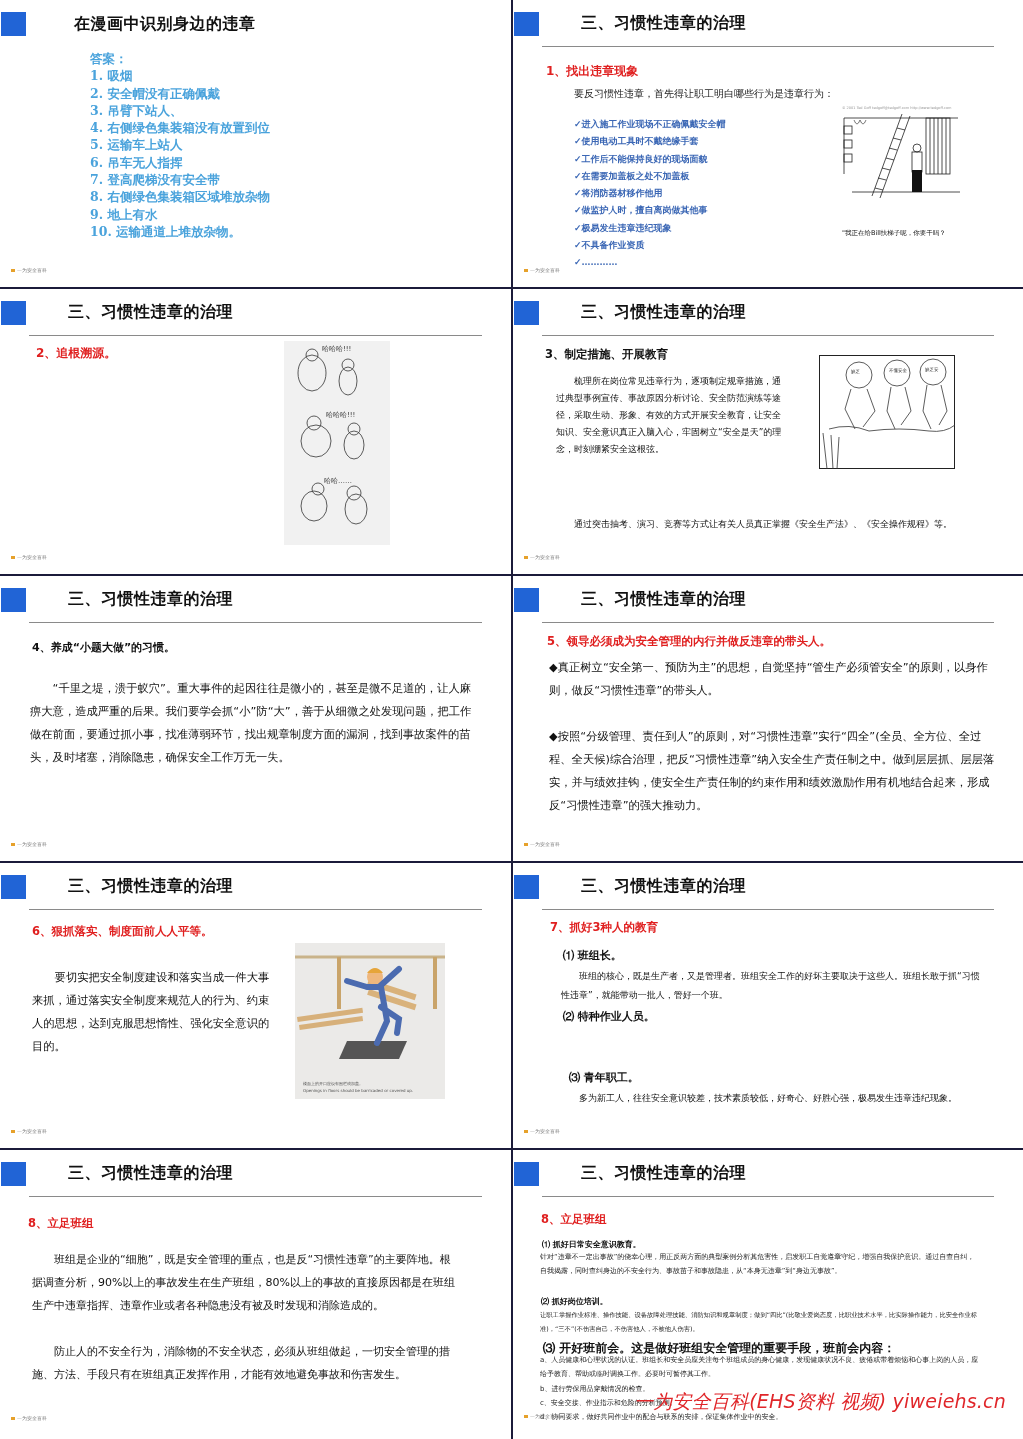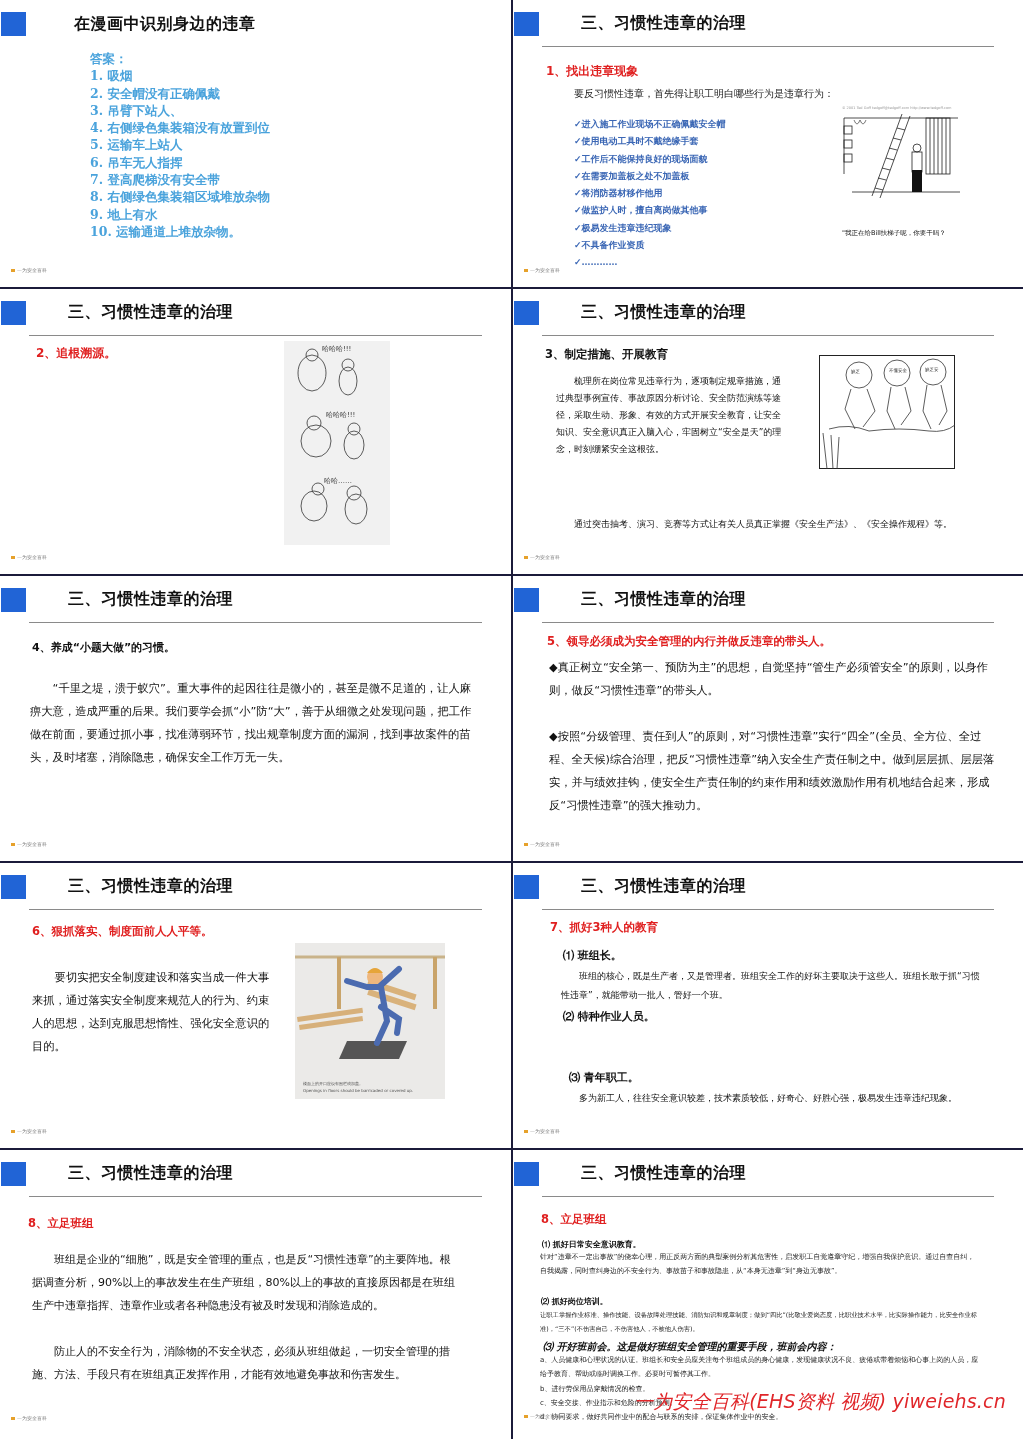--- a/index.html
+++ b/index.html
@@ -308,21 +308,21 @@
 
   <div class="slide r t">
     <div class="blue-block"></div>
     <div class="slide-title">三、习惯性违章的治理</div>
     <div class="title-rule"></div>
     <div class="red-h" style="left:28px;top:62px;font-size:11.5px;">8、立足班组</div>
     <div class="sub-bold" style="left:29px;top:89px;font-size:8px;">⑴ 抓好日常安全意识教育。</div>
     <div class="tiny-para" style="left:27px;top:100px;width:440px;">针对“违章不一定出事故”的侥幸心理，用正反两方面的典型案例分析其危害性，启发职工自觉遵章守纪，增强自我保护意识。通过自查自纠，自我揭露，同时查纠身边的不安全行为、事故苗子和事故隐患，从“本身无违章”到“身边无事故”。</div>
     <div class="sub-bold" style="left:28px;top:146px;font-size:8px;">⑵ 抓好岗位培训。</div>
     <div class="tiny-para" style="left:27px;top:158px;width:440px;font-size:6.3px;">让职工掌握作业标准、操作技能、设备故障处理技能、消防知识和规章制度；做到“四比”(比敬业爱岗态度，比职业技术水平，比实际操作能力，比安全作业标准)，“三不”(不伤害自己，不伤害他人，不被他人伤害)。</div>
-    <div class="sub-bold" style="left:30px;top:190px;font-size:10px;font-style:italic;">⑶ 开好班前会。这是做好班组安全管理的重要手段，班前会内容：</div>
+    <div class="sub-bold" style="left:30px;top:190px;font-size:12px;">⑶ 开好班前会。这是做好班组安全管理的重要手段，班前会内容：</div>
     <div class="tiny-para" style="left:27px;top:203px;width:445px;">a、人员健康和心理状况的认证。班组长和安全员应关注每个班组成员的身心健康，发现健康状况不良、疲倦或带着烦恼和心事上岗的人员，应给予教育、帮助或临时调换工作。必要时可暂停其工作。</div>
     <div class="tiny-para" style="left:27px;top:232px;width:445px;">b、进行劳保用品穿戴情况的检查。</div>
     <div class="tiny-para" style="left:27px;top:246px;width:445px;">c、安全交接、作业指示和危险的分析预测。</div>
     <div class="tiny-para" style="left:27px;top:260px;width:445px;">d、协同要求，做好共同作业中的配合与联系的安排，保证集体作业中的安全。</div>
     <div class="footer-logo" style="bottom:20px;">
         <span class="dot"></span>
         <span>一为安全百科</span>
       </div>
   </div>
 

